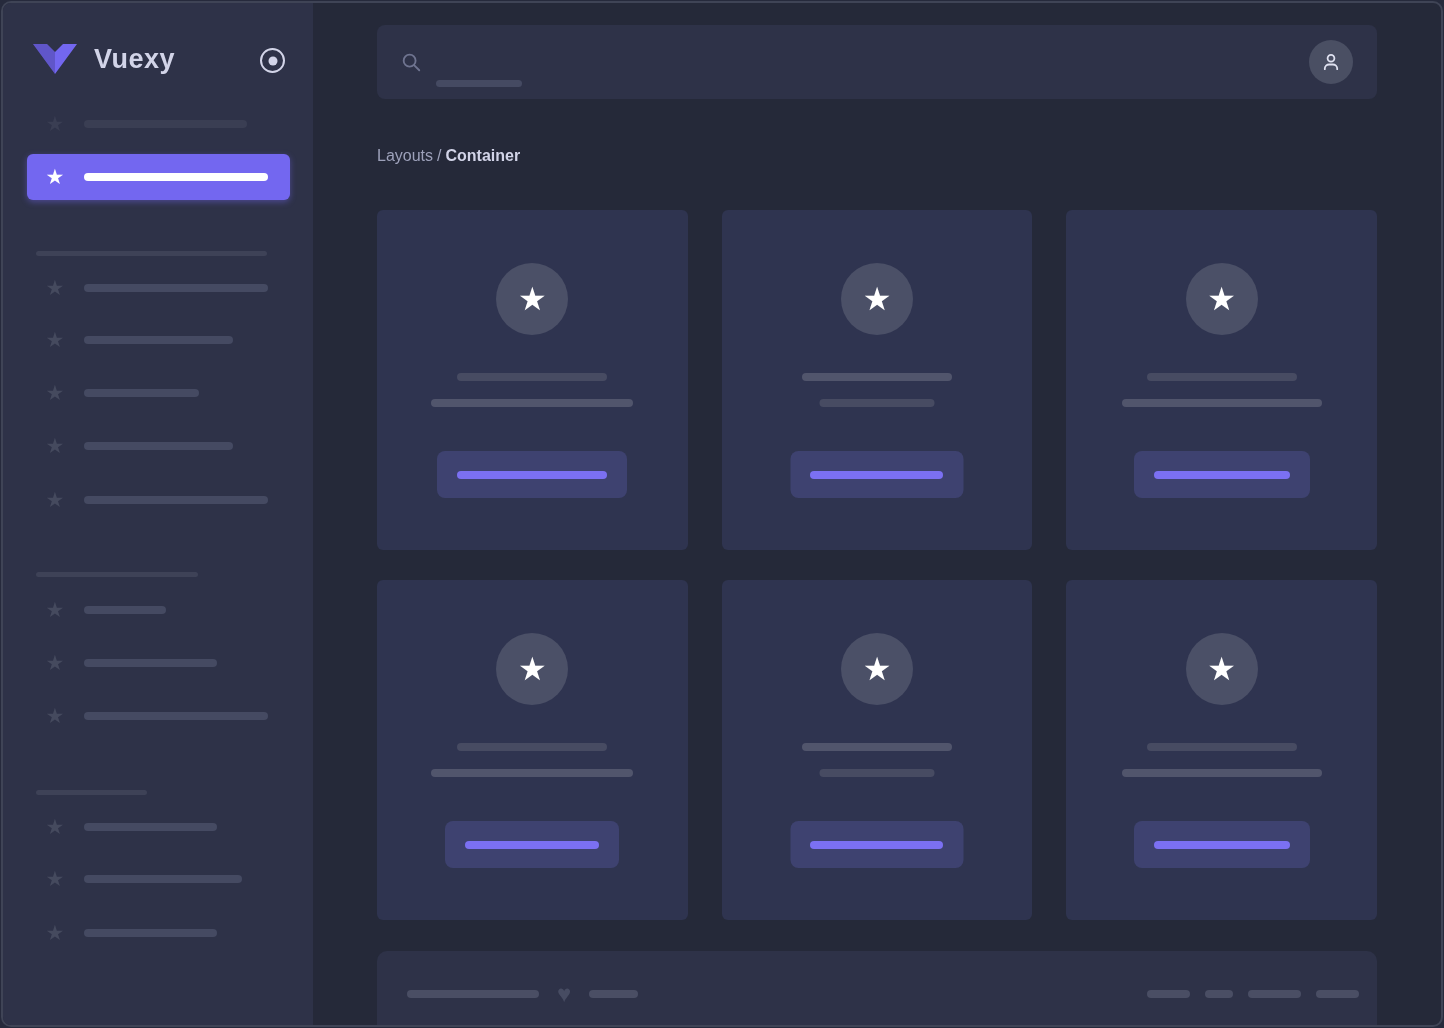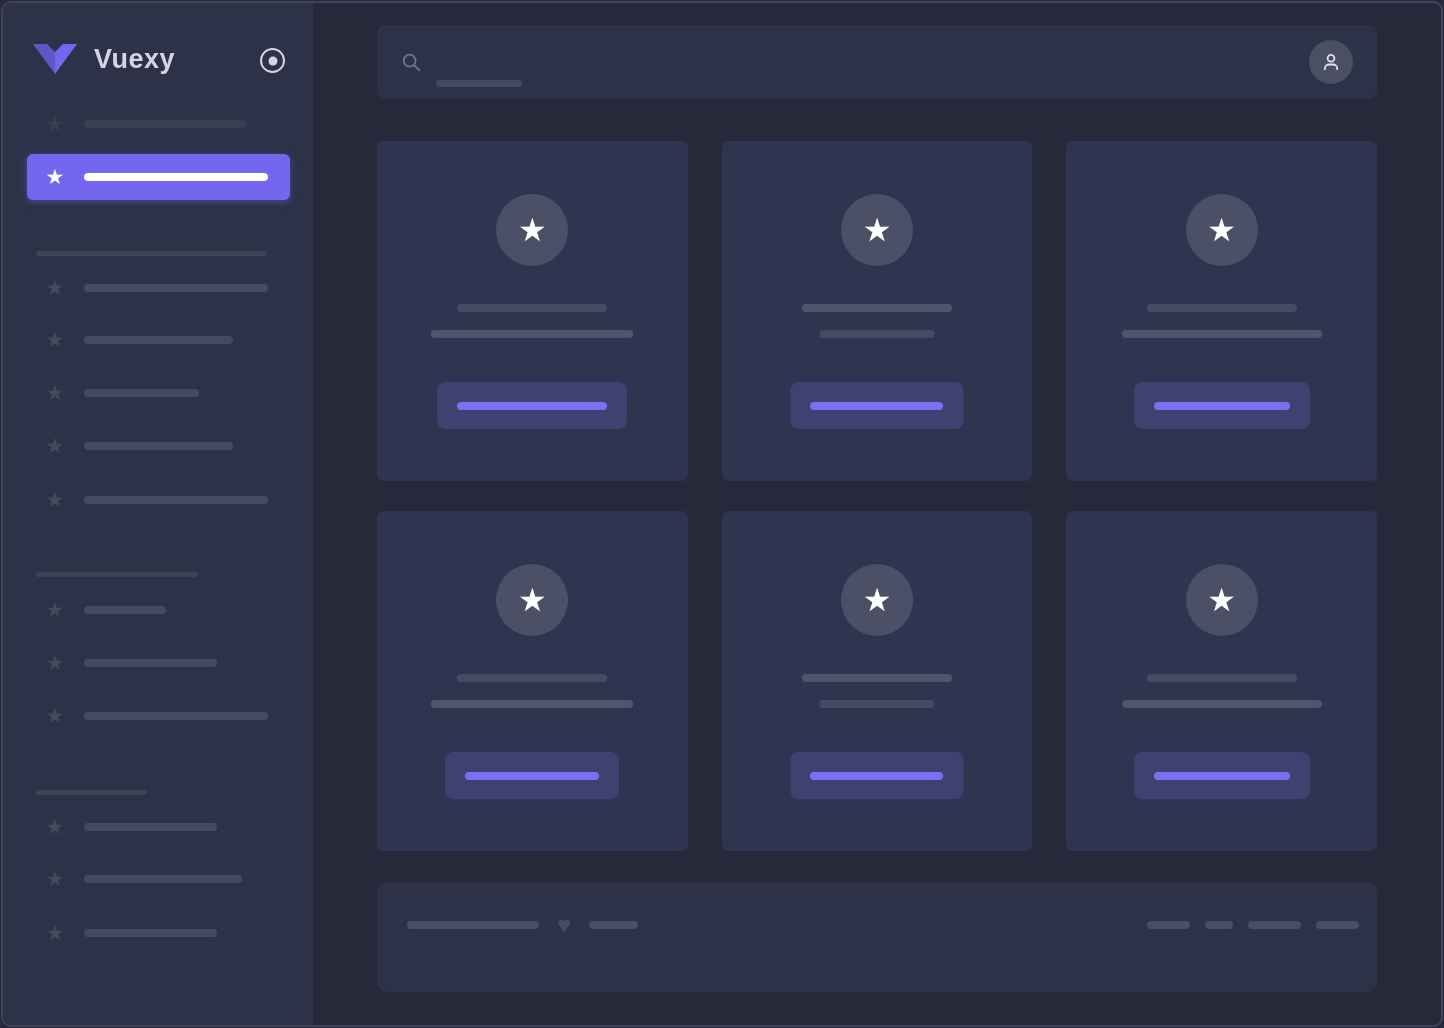--- a/index.html
+++ b/index.html
@@ -201,20 +201,23 @@
         </svg>
         <span class="search-ph" id="search-ph" style="width: 86px;"></span>
         <div class="avatar">
           <svg width="24" height="24" viewBox="0 0 24 24" fill="none">
             <circle cx="12" cy="8.2" r="3.4" stroke="#dfe1f0" stroke-width="1.8"></circle>
             <path d="M5.8 19.2 v-0.6 c0-2.3 2-4.1 4.4-4.1 h3.6 c2.4 0 4.4 1.8 4.4 4.1 v0.6" stroke="#dfe1f0" stroke-width="1.8" stroke-linecap="round"></path>
           </svg>
         </div>
       </div>
 
+      <div class="breadcrumb">
+        <span>Layouts</span><span class="sep">/</span><span class="page">Container</span>
+      </div>
 
       <div class="grid" id="card-grid">
           <div class="card">
             <div class="card-circle">
               <div class="card-star">★</div>
             </div>
             <div class="card-line l1 dark" style="width: 150px;"></div>
             <div class="card-line l2 light" style="width: 202px;"></div>
             <button class="card-button" style="width: 190px;">
               <div class="btn-bar" style="width: 150px;"></div>

